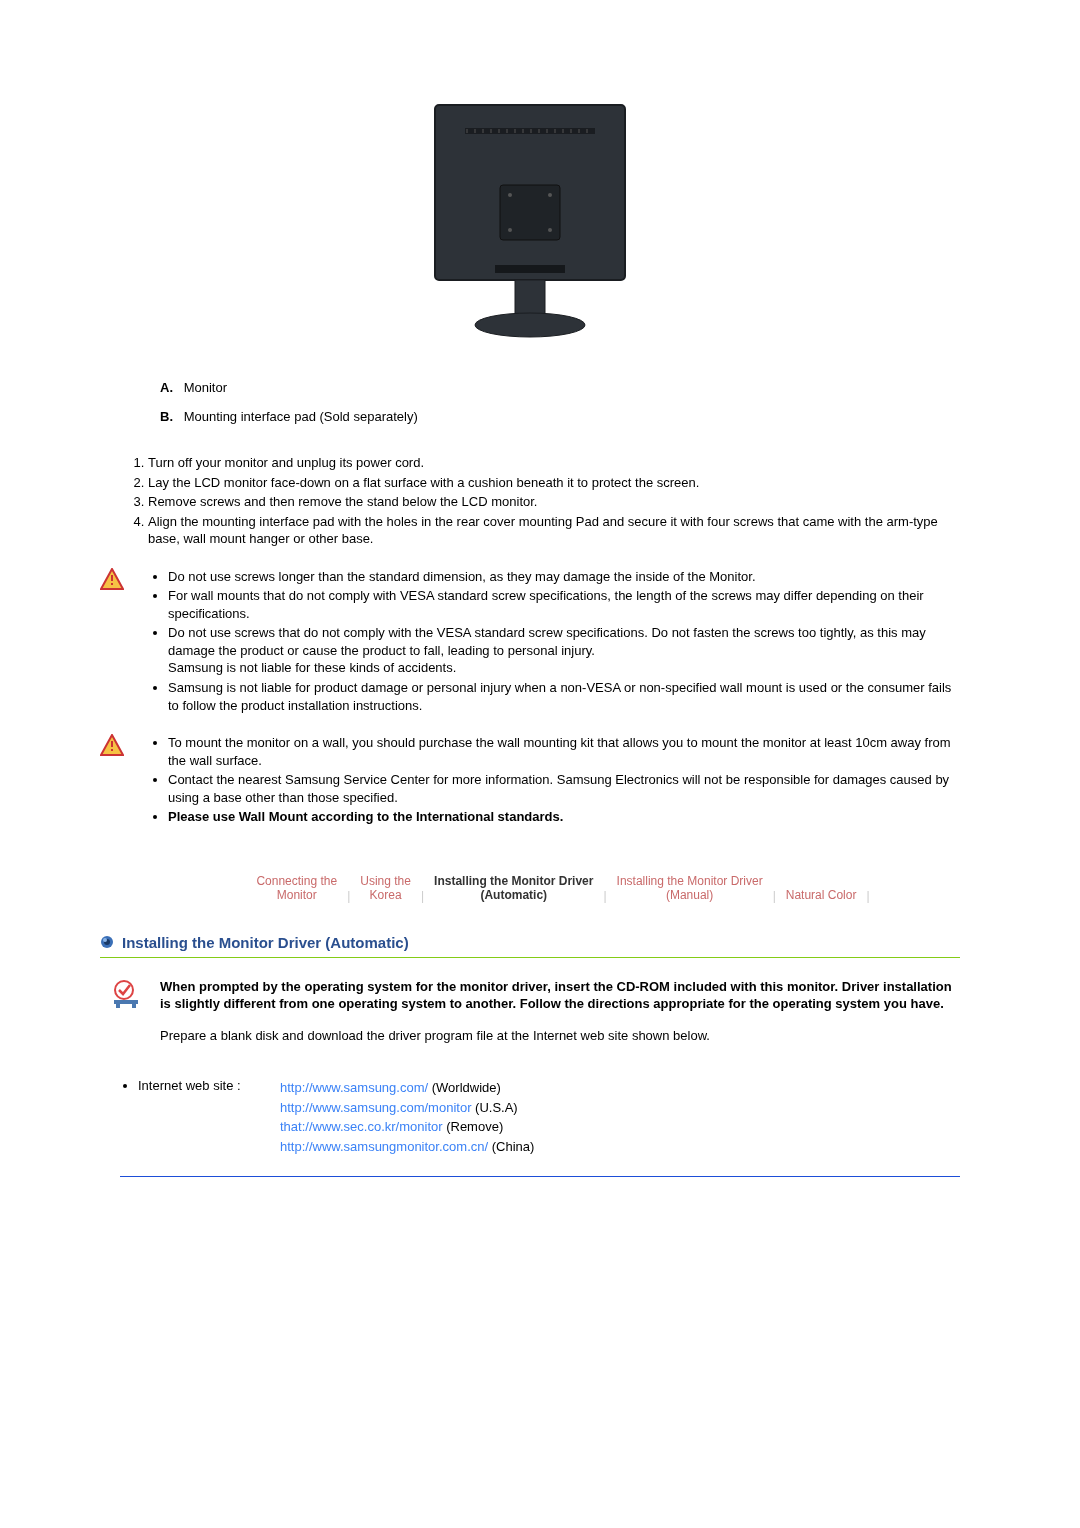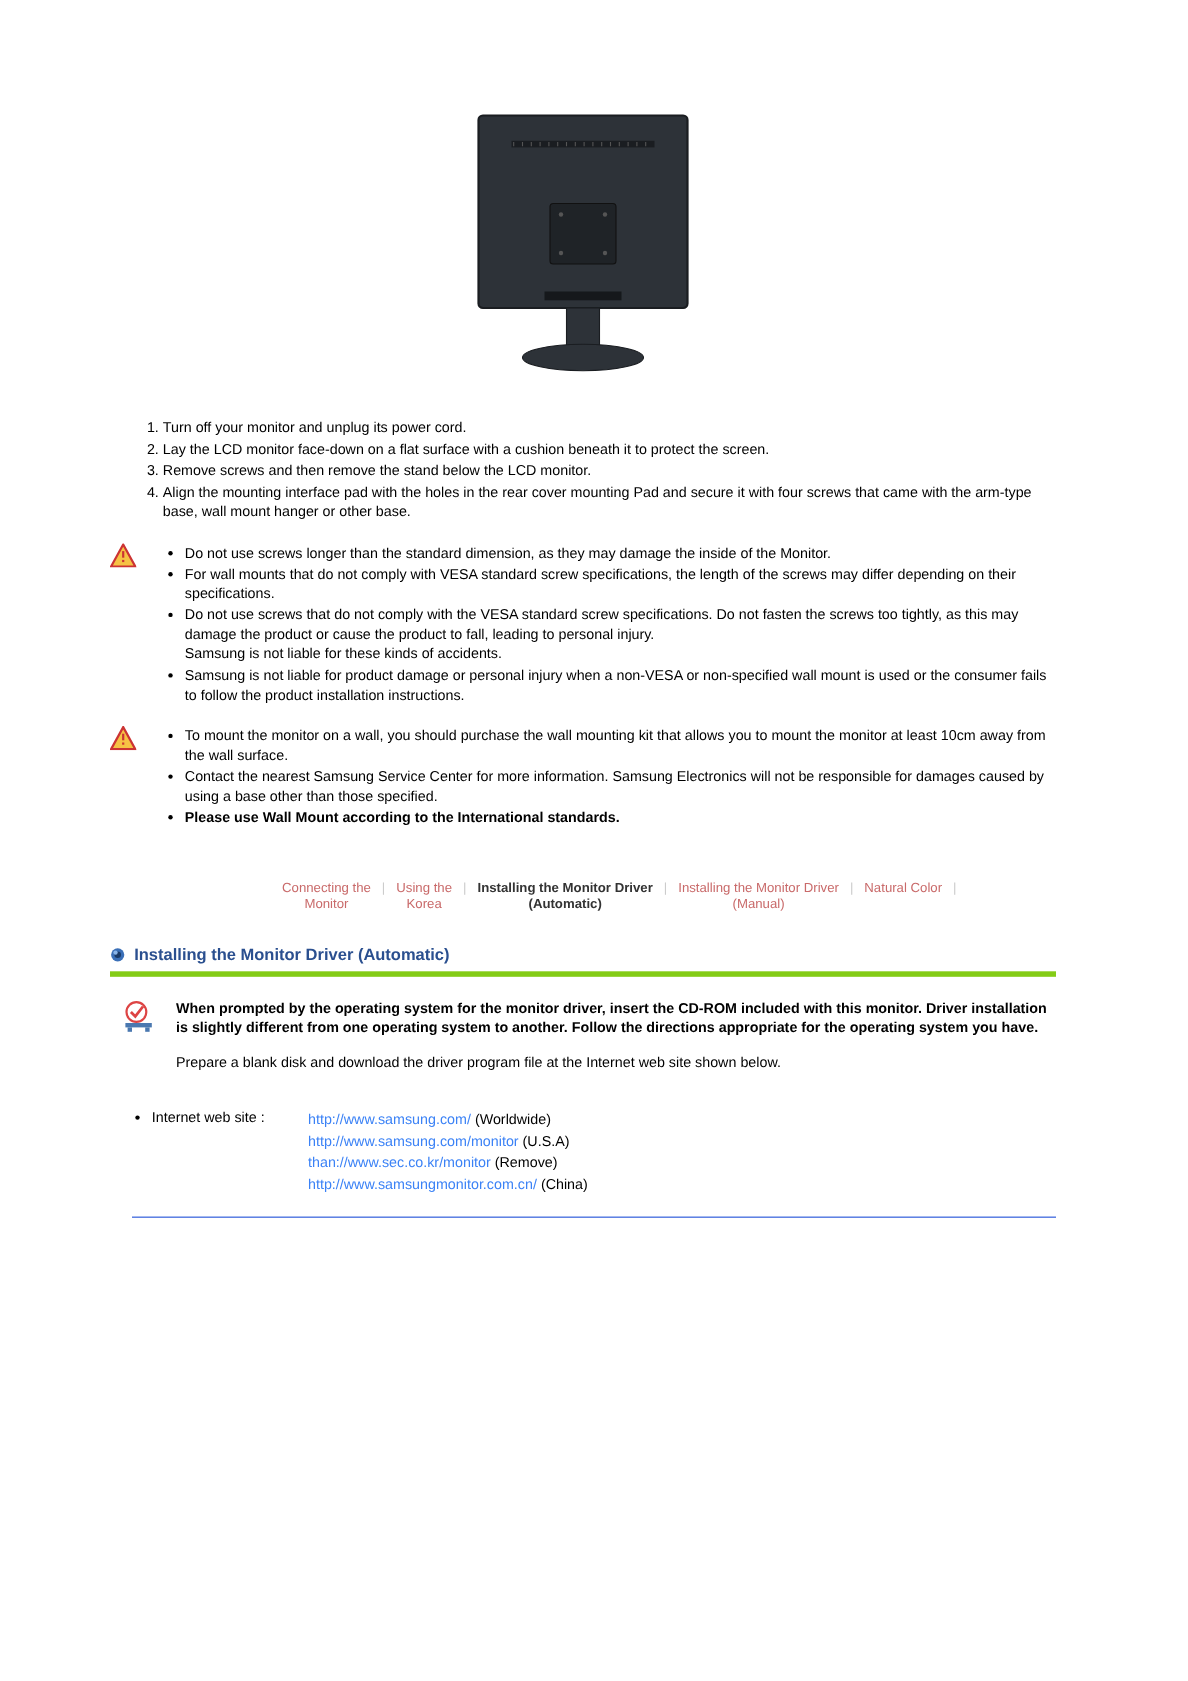--- a/index.html
+++ b/index.html
@@ -70,21 +70,21 @@
   }
   .bold {
     font-weight: bold;
   }
   .tab-nav {
     margin: 40px 0 25px 60px;
     background: #fff;
     padding: 6px 10px;
     display: flex;
     justify-content: center;
-    align-items: flex-start;
+    align-items: flex-end;
     font-family: "Trebuchet MS", Verdana, sans-serif;
     font-size: 12px;
     color: #cc5555;
   }
   .tab-nav .item {
     text-align: center;
     padding: 0 8px;
     line-height: 1.2;
     color: #c96a6a;
   }
@@ -92,21 +92,21 @@
     color: #333;
     font-weight: bold;
   }
   .tab-nav .sep {
     color: #ccc;
     padding: 0 2px;
   }
   .section-title-row {
     display: flex;
     align-items: center;
-    border-bottom: 5px solid #84cc16;
+    border-bottom: 1px solid #84cc16;
     padding-bottom: 6px;
     margin-bottom: 20px;
   }
   .bullet-icon {
     width: 14px;
     height: 14px;
     margin-right: 8px;
   }
   .section-title {
     font-size: 15px;
@@ -195,20 +195,32 @@
       <circle cx="125" cy="130" r="2" fill="#555"></circle>
 
       <rect x="70" y="165" width="70" height="8" fill="#15181b"></rect>
 
       <rect x="90" y="180" width="30" height="35" fill="#2d3238" stroke="#1a1d21"></rect>
 
       <ellipse cx="105" cy="225" rx="55" ry="12" fill="#2d3238" stroke="#1a1d21"></ellipse>
     </svg>
   </div>
 
+  <div class="content-col">
+    <div class="parts-list">
+      <div class="row">
+        <span class="letter">A.</span>
+        <span>Monitor</span>
+      </div>
+      <div class="row">
+        <span class="letter">B.</span>
+        <span>Mounting interface pad (Sold separately)</span>
+      </div>
+    </div>
+  </div>
 
   <div style="margin-left:30px;">
     <ol class="steps">
       <li>Turn off your monitor and unplug its power cord.</li>
       <li>Lay the LCD monitor face-down on a flat surface with a cushion beneath it to protect the screen.</li>
       <li>Remove screws and then remove the stand below the LCD monitor.</li>
       <li>Align the mounting interface pad with the holes in the rear cover mounting Pad and secure it with four screws that came with the arm-type base, wall mount hanger or other base.</li>
     </ol>
   </div>
 
@@ -307,21 +319,21 @@
       </ul>
     </div>
     <div class="links-col">
       <div>
         <span class="link">http://www.samsung.com/</span><span> (Worldwide)</span>
       </div>
       <div>
         <span class="link">http://www.samsung.com/monitor</span><span> (U.S.A)</span>
       </div>
       <div>
-        <span class="link">than://www.sec.co.kr/monitor</span><span> (Remove)</span>
+        <span class="link">that://www.sec.co.kr/monitor</span><span> (Remove)</span>
       </div>
       <div>
         <span class="link">http://www.samsungmonitor.com.cn/</span><span> (China)</span>
       </div>
     </div>
   </div>
 
 </div>
 
 </body></html>

